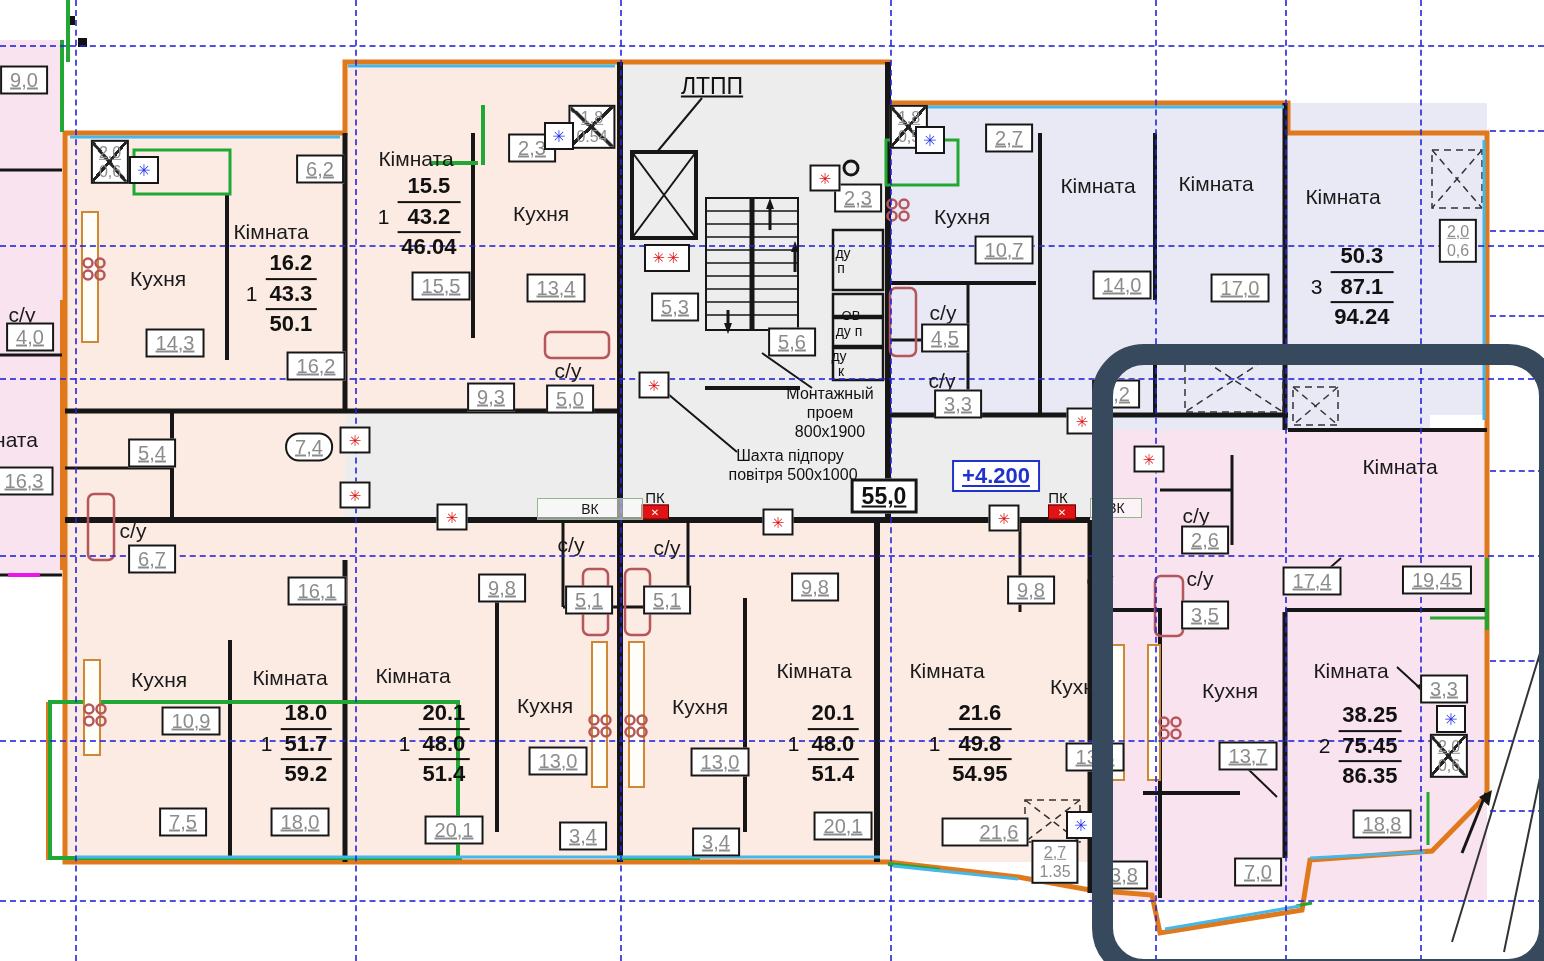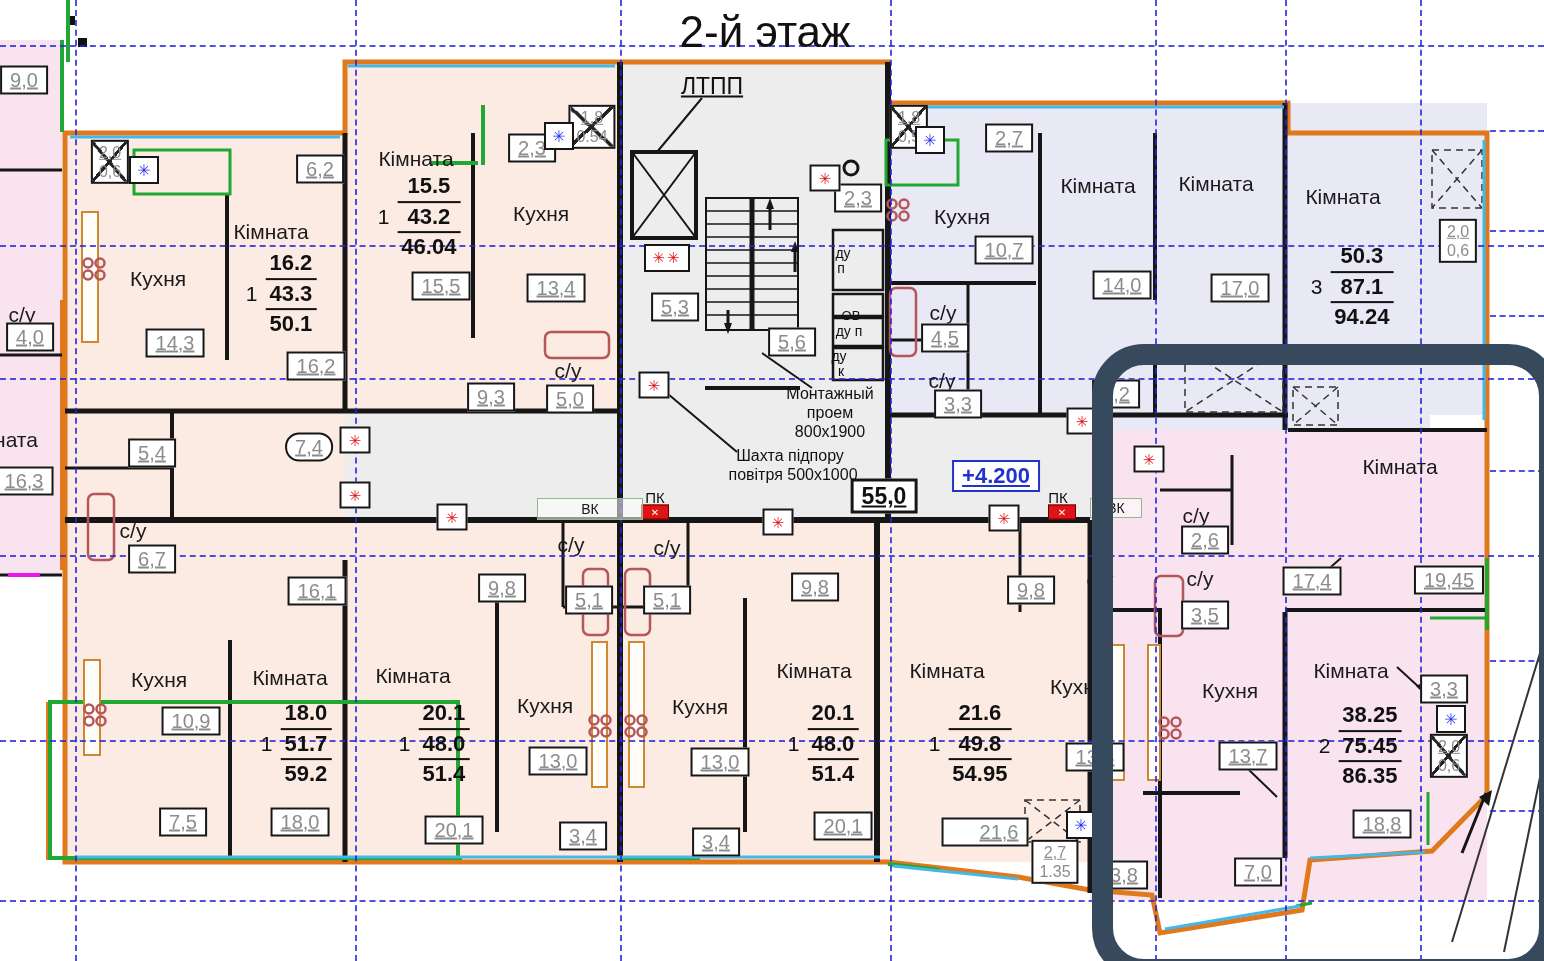--- a/index.html
+++ b/index.html
@@ -232,21 +232,21 @@
     <div class="area-box big" style="left: 884px; top: 496px;">55,0</div>
     <div class="area-box blue" style="left: 996px; top: 476px;">+4.200</div>
     <div class="area-box" style="left: 1004px; top: 250px;">10,7</div>
     <div class="area-box" style="left: 1122px; top: 285px;">14,0</div>
     <div class="area-box" style="left: 1240px; top: 288px;">17,0</div>
     <div class="area-box" style="left: 945px; top: 338px;">4,5</div>
     <div class="area-box" style="left: 958px; top: 404px;">3,3</div>
     <div class="area-box" style="left: 1009px; top: 138px;">2,7</div>
     <div class="area-box" style="left: 1116px; top: 394px;">8,2</div>
     <div class="area-box" style="left: 1312px; top: 581px;">17,4</div>
-    <div class="area-box" style="left: 1437px; top: 580px; margin-left: 12px;">19,45</div>
+    <div class="area-box" style="left: 1437px; top: 580px;">19,45</div>
     <div class="area-box" style="left: 1205px; top: 540px;">2,6</div>
     <div class="area-box" style="left: 1205px; top: 615px;">3,5</div>
     <div class="area-box" style="left: 152px; top: 453px;">5,4</div>
     <div class="area-box" style="left: 309px; top: 447px; border-radius: 14px;">7,4</div>
     <div class="area-box" style="left: 152px; top: 559px; text-decoration: underline;">6,7</div>
     <div class="area-box" style="left: 317px; top: 591px;">16,1</div>
     <div class="area-box" style="left: 191px; top: 721px;">10,9</div>
     <div class="area-box" style="left: 183px; top: 822px;">7,5</div>
     <div class="area-box" style="left: 300px; top: 822px;">18,0</div>
     <div class="area-box" style="left: 502px; top: 588px;">9,8</div>
@@ -351,21 +351,20 @@
       </span>
     </div>
     <div class="apt" style="left: 1360px; top: 746px;">
       <span class="n">2</span>
       <span class="col">
         <span class="u">38.25</span>
         <span class="u">75.45</span>
         <span>86.35</span>
       </span>
     </div>
-    <div class="anno" style="left: 765px; top: 32px; font-size: 44px;">2-й этаж</div>
     <div class="anno u" style="left: 712px; top: 86px; font-size: 23px;">ЛТПП</div>
     <div class="anno" style="left: 830px; top: 394px; font-size: 16px;">Монтажный</div>
     <div class="anno" style="left: 830px; top: 413px; font-size: 16px;">проем</div>
     <div class="anno" style="left: 830px; top: 432px; font-size: 16px;">800х1900</div>
     <div class="anno" style="left: 790px; top: 456px; font-size: 16px;">Шахта підпору</div>
     <div class="anno" style="left: 793px; top: 475px; font-size: 16px;">повітря 500х1000</div>
     <div class="anno" style="left: 843px; top: 253px; font-size: 14px;">ду</div>
     <div class="anno" style="left: 841px; top: 268px; font-size: 14px;">п</div>
     <div class="anno" style="left: 851px; top: 315px; font-size: 13px;">ОВ</div>
     <div class="anno" style="left: 849px; top: 331px; font-size: 14px;">ду п</div>

